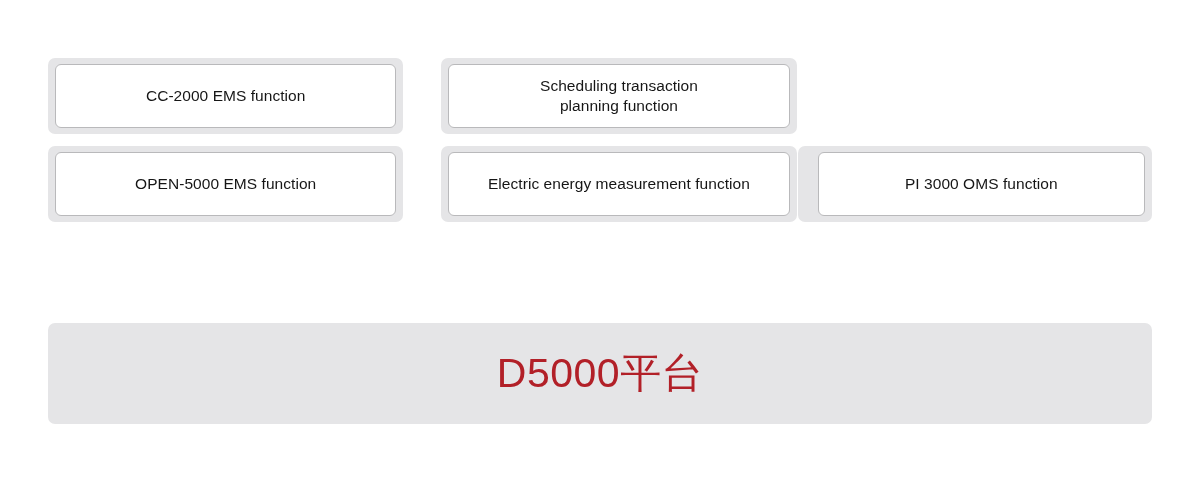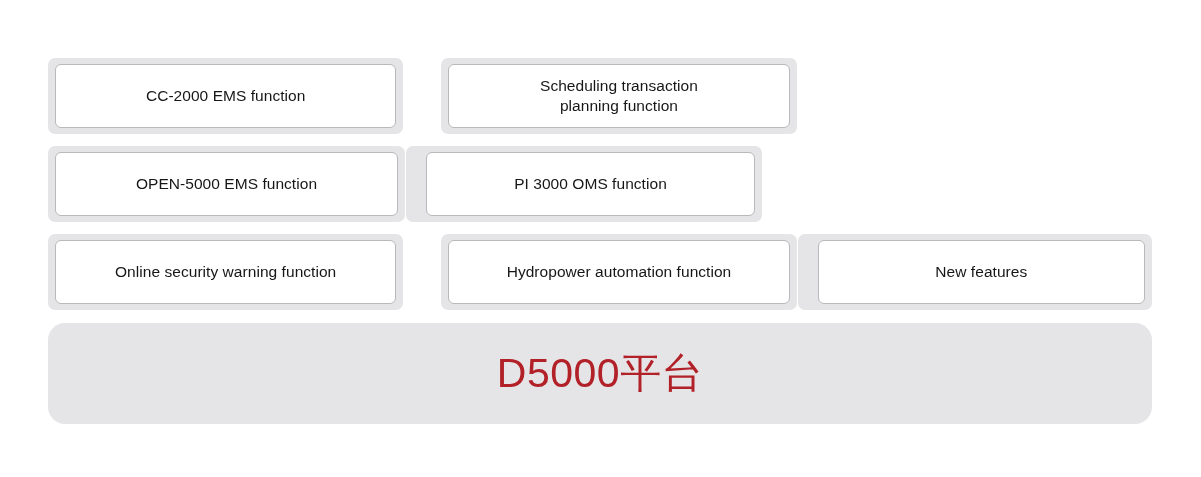--- a/index.html
+++ b/index.html
@@ -73,21 +73,21 @@
   }
 
   
   .banner {
     position: absolute;
     left: 48px;
     top: 323px;
     width: 1104px;
     height: 101px;
     background: #e5e5e7;
-    border-radius: 17px;
+    border-radius: 7px;
     display: flex;
     align-items: center;
     justify-content: center;
     box-sizing: border-box;
   }
 
   .banner-title {
     font-size: 41px;
     line-height: 1;
     color: #b22028;
@@ -116,44 +116,32 @@
       </div>
       <div class="cell-outer col-3 empty"></div>
     </div>
 
     <div class="row">
       <div class="cell-outer col-1">
         <div class="cell-inner">
           <span class="cell-label">OPEN-5000 EMS function</span>
         </div>
       </div>
+      <div class="cell-outer col-2">
+        <div class="cell-inner">
+          <span class="cell-label">Electric energy measurement function</span>
+        </div>
+      </div>
       <div class="cell-outer col-3">
         <div class="cell-inner">
           <span class="cell-label">PI 3000 OMS function</span>
         </div>
       </div>
     </div>
 
-    <div class="row">
-      <div class="cell-outer col-1">
-        <div class="cell-inner">
-          <span class="cell-label">Online security warning function</span>
-        </div>
-      </div>
-      <div class="cell-outer col-2">
-        <div class="cell-inner">
-          <span class="cell-label">Hydropower automation function</span>
-        </div>
-      </div>
-      <div class="cell-outer col-3">
-        <div class="cell-inner">
-          <span class="cell-label">New features</span>
-        </div>
-      </div>
-    </div>
 
   </div>
 
   <div class="banner">
     <span class="banner-title">D5000平台</span>
   </div>
 
 </div>
 
 </body></html>

